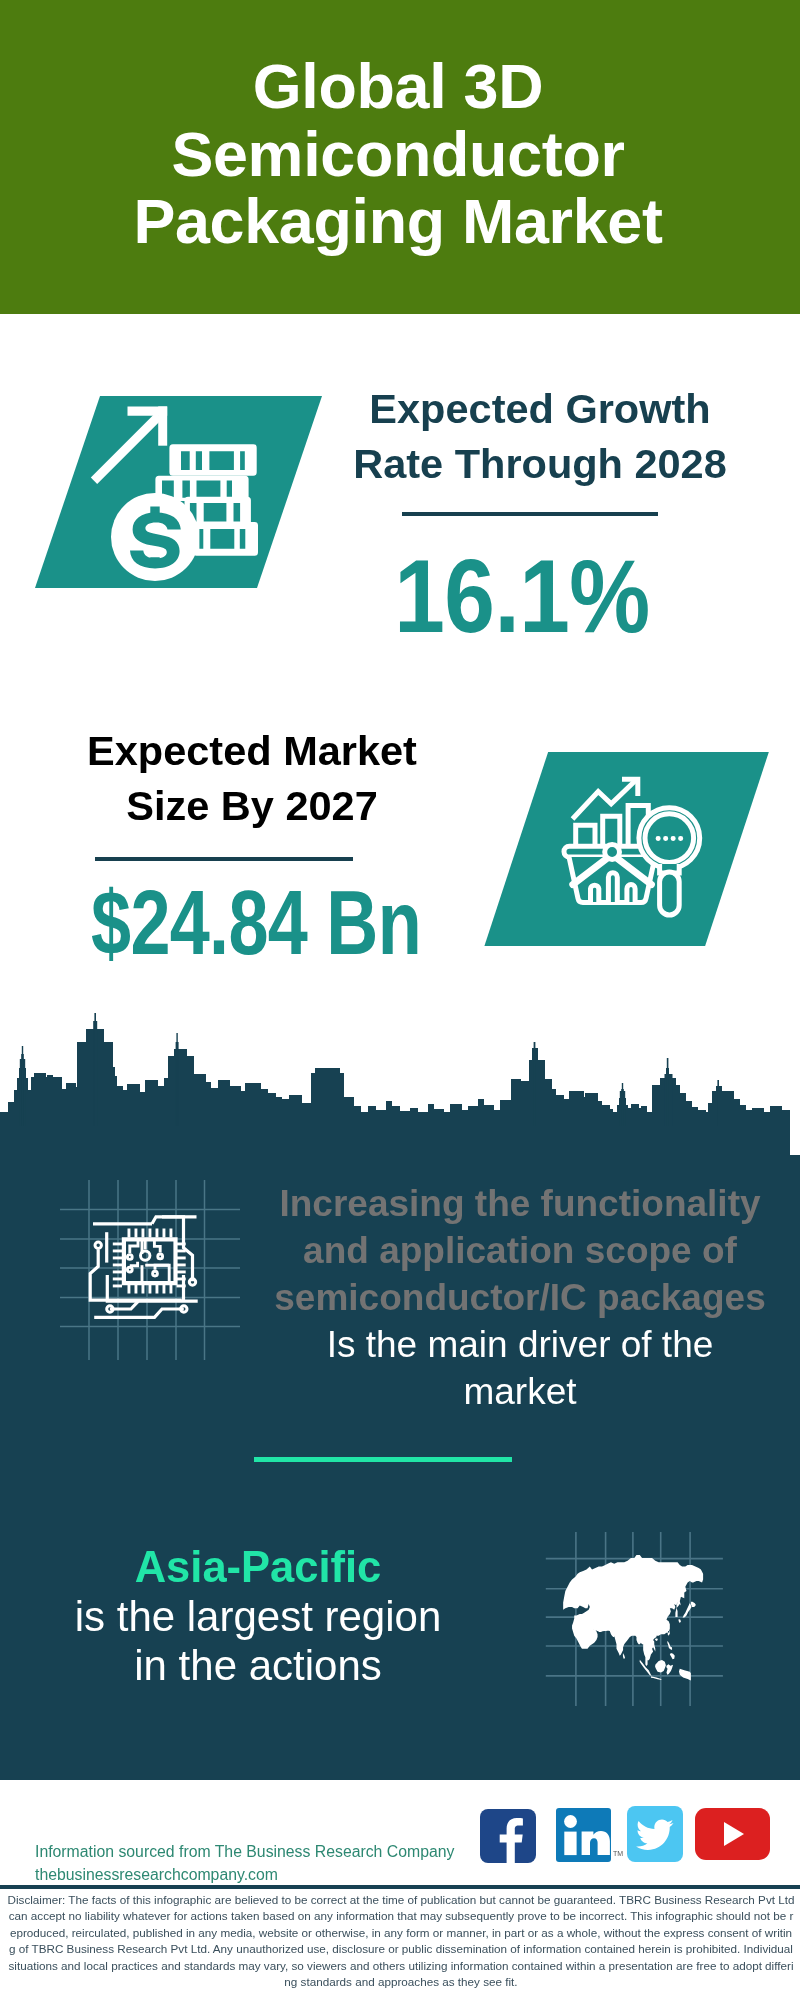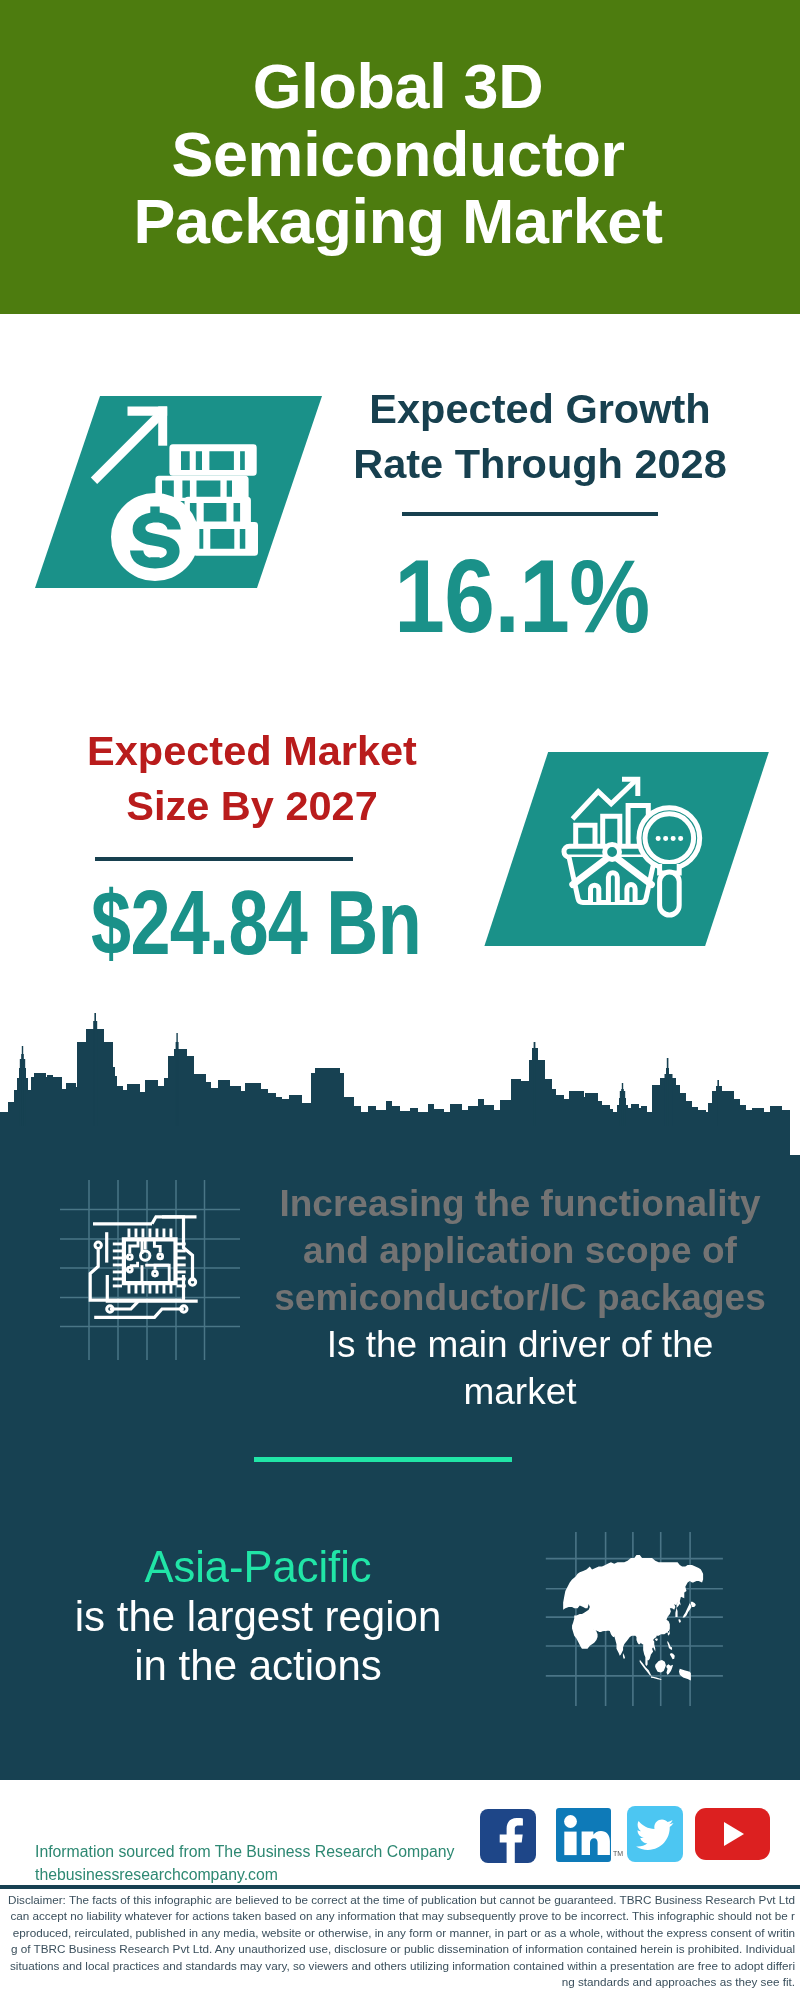--- a/index.html
+++ b/index.html
@@ -18,60 +18,60 @@
     color:#17404f;font-size:41.5px;font-weight:700;line-height:55px;}
   .stat1-rule{position:absolute;left:402px;top:512px;width:256px;height:4px;background:#17404f;}
   .stat1-value{position:absolute;left:327px;top:539px;width:390px;text-align:center;
     color:#1a9189;font-size:91px;font-weight:700;line-height:100px;letter-spacing:-0.5px;
     transform:scaleY(1.145);transform-origin:center top;}
 
   
   .shape2{position:absolute;left:480px;top:752px;width:300px;height:200px;}
 
   .stat2-label{position:absolute;left:52px;top:723px;width:400px;text-align:center;
-    color:#b91c1c;font-size:41.5px;font-weight:700;line-height:55px;}
+    color:#000000;font-size:41.5px;font-weight:700;line-height:55px;}
   .stat2-rule{position:absolute;left:95px;top:857px;width:258px;height:4px;background:#17404f;}
   .stat2-value{position:absolute;left:56px;top:868px;width:400px;text-align:center;
     color:#1a9189;font-size:72px;font-weight:700;line-height:86px;letter-spacing:-0.7px;
     transform:scaleY(1.26);transform-origin:center top;}
 
   
   .darkbody{position:absolute;left:0;top:1118px;width:790px;height:661px;background:#174152;}
   .darkbody2{position:absolute;left:0;top:1155px;width:800px;height:624px;background:#174152;}
   .skyline{position:absolute;left:0;top:1012px;width:790px;height:114px;display:block;}
 
   
   .gridchip{position:absolute;left:60px;top:1180px;width:180px;height:180px;}
   .driver-text{position:absolute;left:272px;top:1180px;width:496px;text-align:center;
     font-size:37px;line-height:47px;color:#ffffff;font-weight:400;}
   .driver-text b{color:#737373;font-weight:700;}
   .driver-rule{position:absolute;left:254px;top:1457px;width:258px;height:5px;background:#21e5a7;}
 
   
   .region-text{position:absolute;left:63px;top:1543px;width:390px;text-align:center;
     font-size:42px;line-height:49px;color:#ffffff;font-weight:400;}
-  .region-text b{color:#21e5a7;font-weight:400;font-size:43.5px;}
+  .region-text b{color:#21e5a7;font-weight:700;font-size:43.5px;}
   .mapgrid{position:absolute;left:540px;top:1525px;width:190px;height:185px;}
 
   
   .footer{position:absolute;left:0;top:1779px;width:800px;height:108px;background:#ffffff;}
   .footer-rule-top{position:absolute;left:0;top:1776px;width:800px;height:4px;background:#174152;}
   .source-text{position:absolute;left:35px;top:1812px;width:440px;color:#2d8872;
     font-size:15.8px;line-height:23px;font-weight:400;margin-top:28px;}
   .social{position:absolute;left:480px;top:1806px;width:300px;height:70px;}
   .si{position:absolute;top:0;}
   .si-fb{left:0;width:56px;height:54px;top:3px;}
   .si-li{left:76px;width:55px;height:54px;top:2px;}
   .si-tw{left:147px;width:56px;height:56px;top:0;}
   .si-yt{left:215px;width:75px;height:52px;top:2px;}
   .tm{position:absolute;left:133px;top:44px;font-size:7px;color:#555;}
 
   .footer-rule-bot{position:absolute;left:0;top:1885px;width:800px;height:4px;background:#174152;}
   .disclaimer{position:absolute;left:7px;top:1892px;width:788px;color:#3a4f5c;
-    font-size:11.7px;line-height:16.4px;text-align:right;word-break:break-all;}
+    font-size:11.7px;line-height:16.4px;text-align:center;word-break:break-all;}
 </style>
 </head>
 <body>
 
 <div class="page">
 
   <div class="header">
     <div class="header-title">Global 3D Semiconductor Packaging Market</div>
   </div>
 

